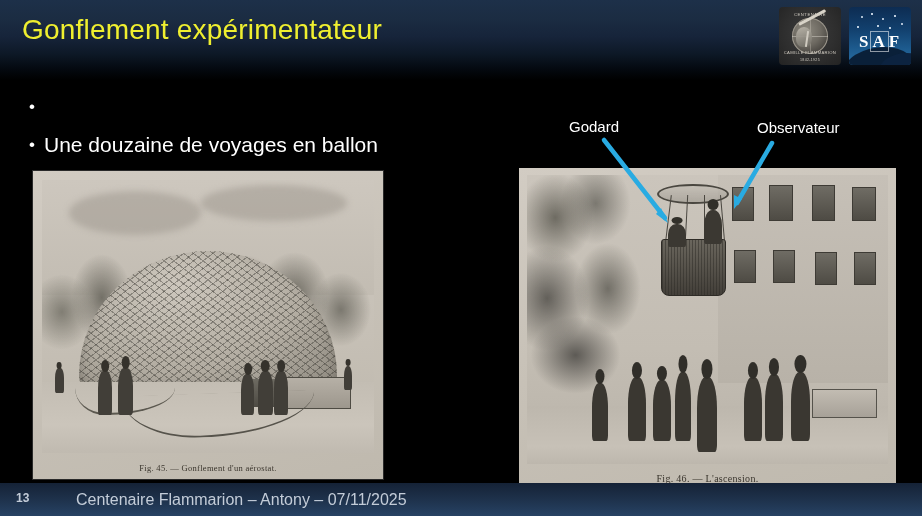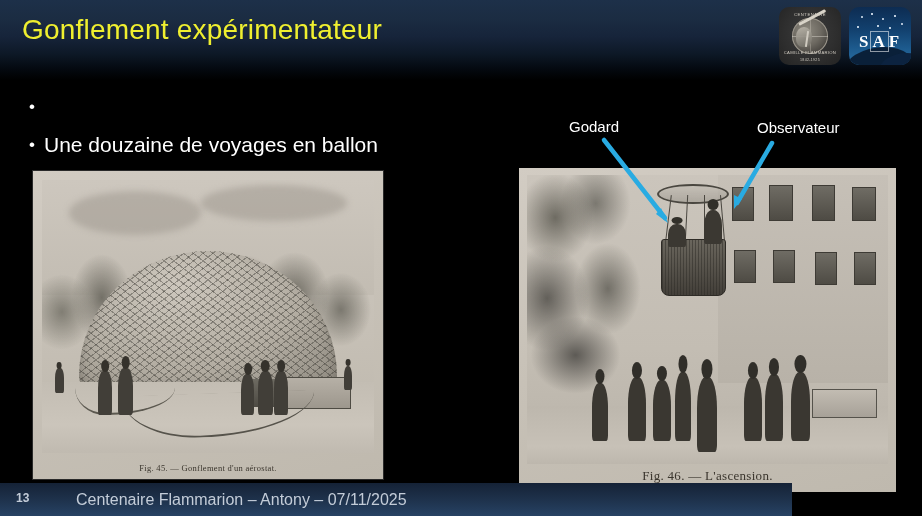--- a/index.html
+++ b/index.html
@@ -23,21 +23,21 @@
     position:absolute; left:0; top:0; width:922px; height:80px;
     background:linear-gradient(180deg,#1d3049 0%,#1b2c42 24%,#16243a 46%,#0d1826 68%,#040910 86%,#000000 100%);
   }
   .title {
     position:absolute; left:22px; top:13px;
     font-size:28px; line-height:34px; font-weight:400;
     color:#efef2f; letter-spacing:.2px; white-space:nowrap;
   }
 
   
-  .logo-box { position:absolute; top:7px; border-radius:10px; overflow:hidden; }
+  .logo-box { position:absolute; top:7px; border-radius:4px; overflow:hidden; }
   .logo-cent {
     left:779px; width:62px; height:58px;
     background:radial-gradient(ellipse at 50% 45%, #3c3c3c 0%, #2e2e2e 60%, #232323 100%);
   }
   .logo-cent .cap-top, .logo-cent .cap-bot, .logo-cent .cap-date {
     position:absolute; left:0; width:100%; text-align:center;
     color:#cfcac0; font-family:"Liberation Sans", sans-serif;
   }
   .logo-cent .cap-top { top:5px; font-size:4.2px; letter-spacing:.5px; }
   .logo-cent .cap-bot { bottom:10px; font-size:4.2px; letter-spacing:.3px; }
@@ -116,21 +116,21 @@
   .plate {
     position:absolute; inset:0;
     background:linear-gradient(165deg,#d2ccc3 0%,#c8c2b8 45%,#bfb9ae 100%);
   }
   .caption {
     position:absolute; left:0; width:100%; text-align:center;
     font-family:"Liberation Serif", serif; color:#3a352d;
     letter-spacing:.3px;
   }
   .fig-left .caption  { bottom:6px;  font-size:8.5px; }
-  .fig-right .caption { bottom:8px;  font-size:13px; }
+  .fig-right .caption { bottom:8px;  font-size:10px; }
 
   
   .eng-l { position:absolute; left:9px; top:9px; right:9px; bottom:26px; overflow:hidden;
            background:linear-gradient(180deg,#cfc9c0 0%,#c6c0b6 55%,#bdb7ac 100%); }
   .sky-l { position:absolute; left:0; top:0; width:100%; height:42%;
            background:linear-gradient(180deg,#cdc7be 0%,#c2bcb2 100%); }
   .cloud { position:absolute; background:rgba(150,145,136,.45); border-radius:50%; filter:blur(3px); }
   .treeline-l {
     position:absolute; left:0; top:22%; width:100%; height:44%;
     background:
@@ -248,21 +248,21 @@
     position:absolute; color:#ffffff; font-size:15px; line-height:18px;
     white-space:nowrap;
   }
   .callout-godard { left:569px; top:118px; }
   .callout-flammarion { left:757px; top:119px; }
   .arrow-svg { position:absolute; left:0; top:0; width:922px; height:516px;
                pointer-events:none; }
 
   
   .footer {
-    position:absolute; left:0; bottom:0; width:792px; height:33px;
+    position:absolute; left:0; bottom:0; width:922px; height:33px;
     background:linear-gradient(180deg,#152236 0%,#1d3049 45%,#274264 100%);
     padding-left:32px;
   }
   .slide-num {
     position:absolute; left:16px; top:8px;
     color:#c3ccd8; font-size:12px; font-weight:700;
   }
   .footer-text {
     position:absolute; left:76px; top:8px;
     color:#c3ccd8; font-size:16px; white-space:nowrap;

